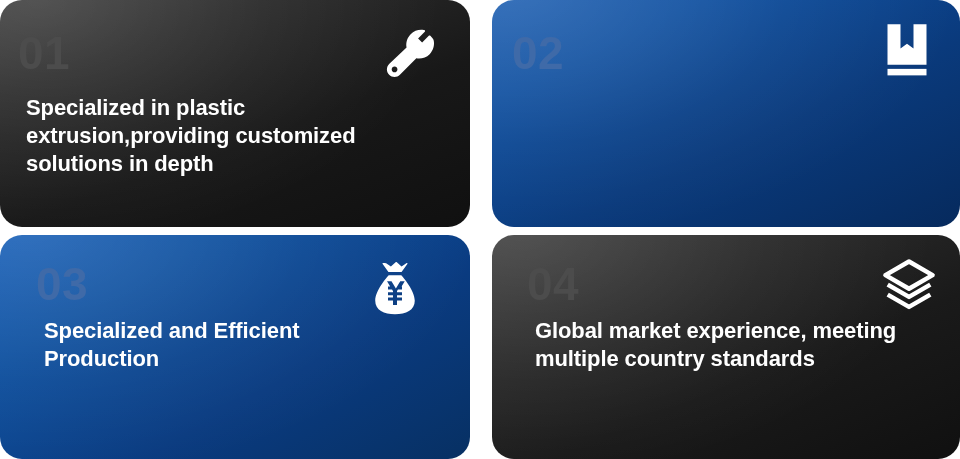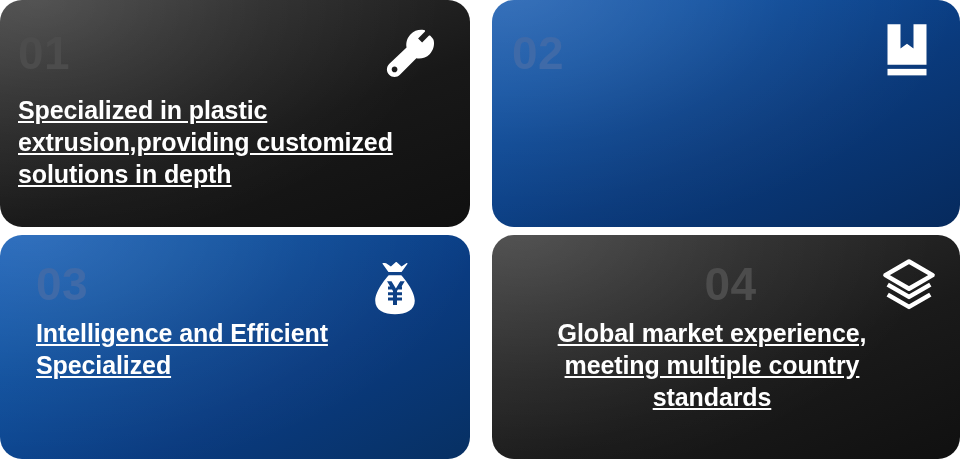--- a/index.html
+++ b/index.html
@@ -55,48 +55,46 @@
       linear-gradient(150deg, #0d58b4 0%, #0c4f9f 25%, #0a3b80 62%, #073063 100%);
     padding: 26px 43px 22px 36px;
   }
 
   
   .card-04 {
     background:
       radial-gradient(120% 150% at 6% -2%, rgba(255,255,255,0.13) 0%, rgba(255,255,255,0.04) 44%, rgba(255,255,255,0) 74%),
       linear-gradient(158deg, #3a3a3a 0%, #2b2b2b 26%, #1a1a1a 60%, #101010 100%);
     padding: 26px 26px 22px 35px;
-    text-align: center;
   }
 
   .card-number {
     font-size: 46px;
     font-weight: 700;
     line-height: 1;
     letter-spacing: 0.5px;
     margin: 0 0 18px 0;
     user-select: none;
   }
   .card-01 .card-number,
   .card-04 .card-number { color: #4c4c4c; }
   .card-02 .card-number,
   .card-03 .card-number { color: #3f6aa8; }
 
   .card-03 .card-number { margin-bottom: 10px; }
   .card-04 .card-number { margin-bottom: 10px; }
 
   .card-text {
     color: #ffffff;
-    font-size: 25px;
+    font-size: 22px;
     font-weight: 700;
     line-height: 1.28;
     letter-spacing: -0.1px;
-    margin: 0;
+    margin: 8px;
     max-width: 430px;
-    text-decoration: underline;
   }
   .card-02 .card-text { max-width: 442px; }
   .card-03 .card-text { max-width: 380px; }
   .card-04 .card-text { max-width: 370px; }
 
   .card-icon {
     position: absolute;
     top: 28px;
     right: 30px;
     width: 58px;
@@ -133,21 +131,21 @@
     <div class="card-icon">
       <svg width="52" height="54" viewBox="0 0 64 66" aria-hidden="true">
         <path fill="#ffffff" d="M8 0h16v30l8-6 8 6V0h16v50H8V0z"></path>
         <rect fill="#ffffff" x="8" y="55" width="48" height="8"></rect>
       </svg>
     </div>
   </div>
 
   <div class="card card-03">
     <div class="card-number">03</div>
-    <div class="card-text">Intelligence and Efficient Specialized</div>
+    <div class="card-text">Specialized and Efficient Production</div>
     <div class="card-icon">
       <svg width="56" height="58" viewBox="0 0 64 66" aria-hidden="true">
         <path fill="#ffffff" d="M18.5 4.5c-0.6 0-1 0.7-0.6 1.2l6.6 9.1h15l6.6-9.1c0.4-0.5 0-1.2-0.6-1.2 -0.2 0-0.4 0.1-0.6 0.2l-5.4 3.7 -5.4-4.9c-0.4-0.4-1-0.4-1.4 0l-5.4 4.9 -5.4-3.7C18.9 4.6 18.7 4.5 18.5 4.5z"></path>
         <path fill="#ffffff" d="M39.2 18.3H24.8c-2.2 2.4-15.4 17.3-15.4 29.2C9.4 58.2 19.5 63 32 63s22.6-4.8 22.6-15.5C54.6 35.6 41.4 20.7 39.2 18.3zM40 34.6h-4.6l-1.1 1.8v1.6H40v3.4h-5.7v2.4H40v3.4h-5.7v5.1h-4.6v-5.1H24v-3.4h5.7v-2.4H24v-3.4h5.7v-1.6l-1.1-1.8H24v-3.4h2.5l-3.6-5.8h5.1l5 8.1 5-8.1h5.1l-3.6 5.8H40V34.6z"></path>
       </svg>
     </div>
   </div>
 
   <div class="card card-04">
     <div class="card-number">04</div>

